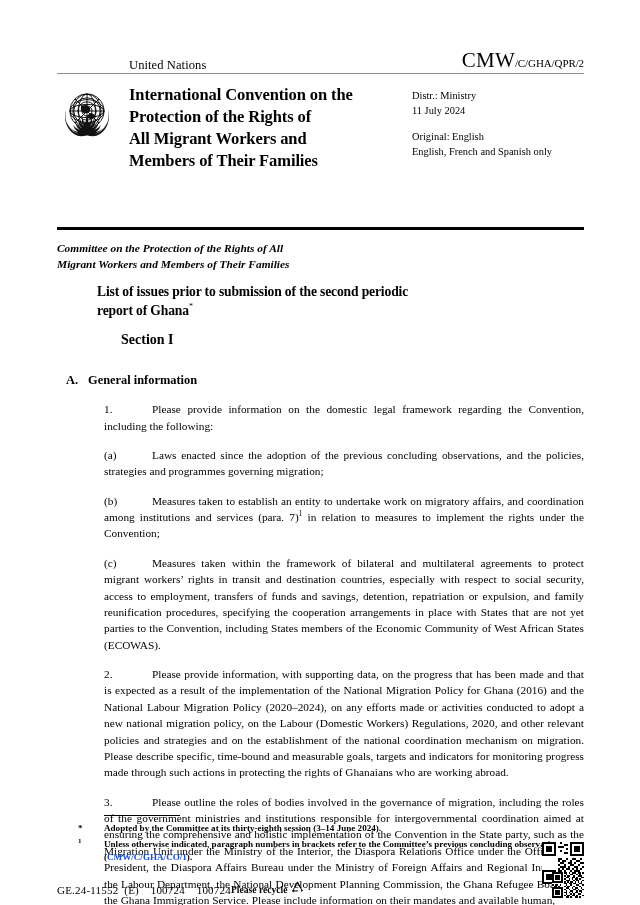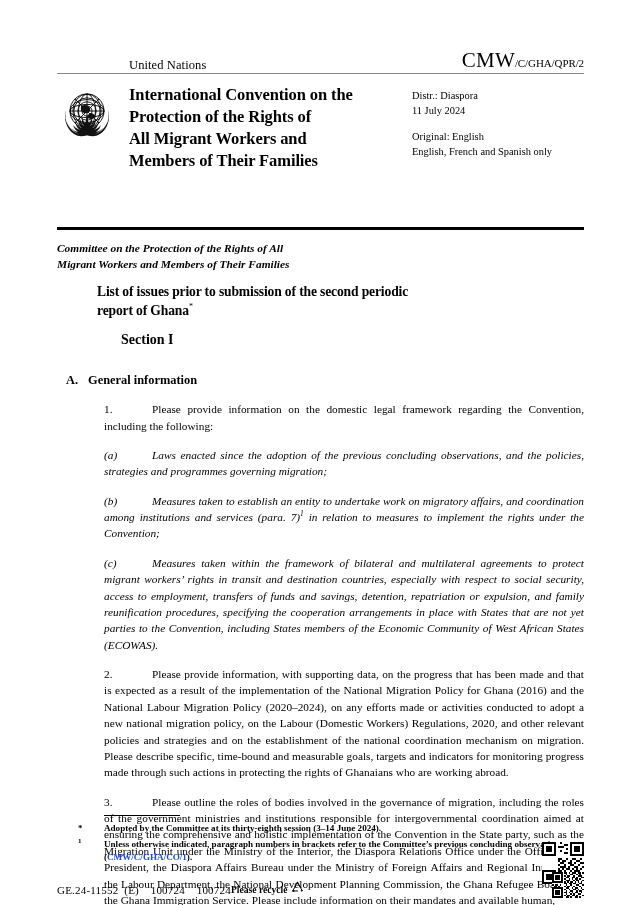--- a/index.html
+++ b/index.html
@@ -154,21 +154,20 @@
     padding-left: 47px;
     text-indent: 0;
   }
   .para .num {
     display: inline-block;
     width: 48px;
     text-indent: 0;
   }
   .para.sub {
     padding-left: 47px;
-    font-style: italic;
   }
   .para.sub .num {
     width: 48px;
   }
   .para sup {
     font-size: 7.5px;
     vertical-align: super;
     line-height: 0;
   }
 
@@ -287,21 +286,21 @@
       </div>
 
       <div class="conv-title">
         <div>International Convention on the</div>
         <div>Protection of the Rights of</div>
         <div>All Migrant Workers and</div>
         <div>Members of Their Families</div>
       </div>
 
       <div class="distr-block">
-        <div>Distr.: Diaspora</div>
+        <div>Distr.: Ministry</div>
         <div>11 July 2024</div>
         <div class="distr-gap"></div>
         <div>Original: English</div>
         <div>English, French and Spanish only</div>
       </div>
     </div>
   </div>
 
   <div class="rule-thick"></div>
 

